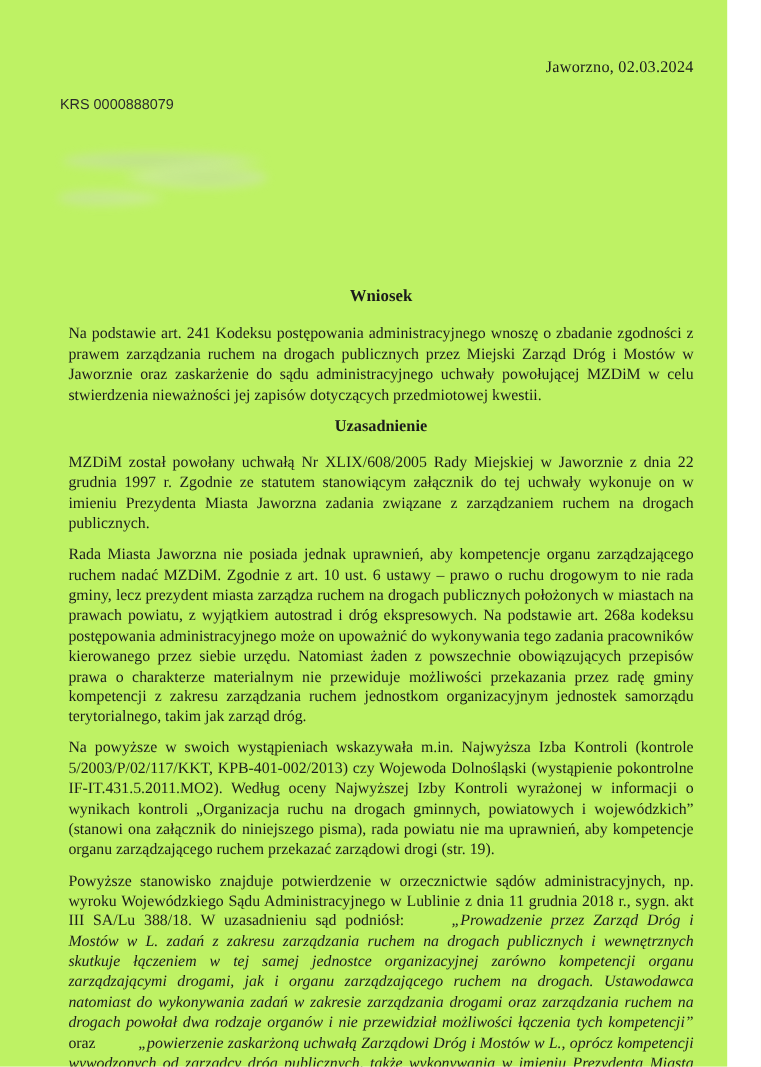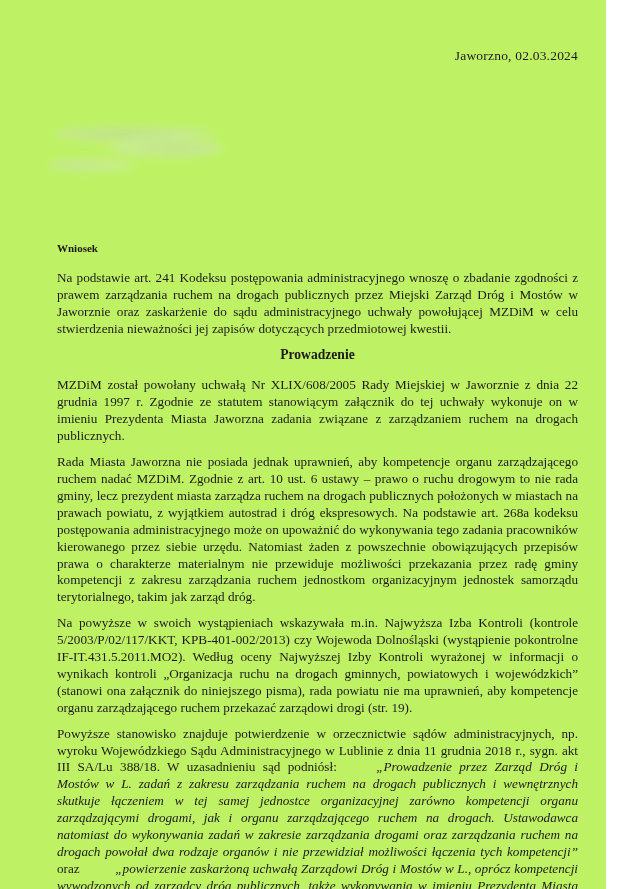--- a/index.html
+++ b/index.html
@@ -70,22 +70,23 @@
   .doc-body {
     position: absolute;
     top: 240px;
     left: 57px;
     width: 521px;
     font-size: 13.2px;
     line-height: 16.9px;
     text-align: justify;
   }
   .doc-title {
+    text-align: center;
     font-weight: bold;
-    font-size: 11px;
+    font-size: 14px;
     margin: 0 0 13px 0;
   }
   .section-heading {
     text-align: center;
     font-weight: bold;
     font-size: 13.6px;
     margin: 6px 0 14px 0;
   }
   .doc-body p {
     margin: 0 0 9px 0;
@@ -95,35 +96,36 @@
   .seg-bold-italic { font-style: italic; font-weight: normal; }
 </style>
 </head>
 <body>
 
 <div class="page">
 
   <div class="date-line">Jaworzno, 02.03.2024</div>
 
   <div class="sender">
+    <div>KRS 0000888079</div>
   </div>
 
   <div class="redaction">
     <div class="smudge s1"></div>
     <div class="smudge s2"></div>
     <div class="smudge s3"></div>
   </div>
 
 
   <div class="doc-body">
     <div class="doc-title">Wniosek</div>
 
     <p>Na podstawie art. 241 Kodeksu postępowania administracyjnego wnoszę o zbadanie zgodności z prawem zarządzania ruchem na drogach publicznych przez Miejski Zarząd Dróg i Mostów w Jaworznie oraz zaskarżenie do sądu administracyjnego uchwały powołującej MZDiM w celu stwierdzenia nieważności jej zapisów dotyczących przedmiotowej kwestii.</p>
 
-    <div class="section-heading">Prowadzenie</div>
+    <div class="section-heading">Uzasadnienie</div>
 
     <p>MZDiM został powołany uchwałą Nr XLIX/608/2005 Rady Miejskiej w Jaworznie z dnia 22 grudnia 1997 r. Zgodnie ze statutem stanowiącym załącznik do tej uchwały wykonuje on w imieniu Prezydenta Miasta Jaworzna zadania związane z zarządzaniem ruchem na drogach publicznych.</p>
 
     <p>Rada Miasta Jaworzna nie posiada jednak uprawnień, aby kompetencje organu zarządzającego ruchem nadać MZDiM. Zgodnie z art. 10 ust. 6 ustawy – prawo o ruchu drogowym to nie rada gminy, lecz prezydent miasta zarządza ruchem na drogach publicznych położonych w miastach na prawach powiatu, z wyjątkiem autostrad i dróg ekspresowych. Na podstawie art. 268a kodeksu postępowania administracyjnego może on upoważnić do wykonywania tego zadania pracowników kierowanego przez siebie urzędu. Natomiast żaden z powszechnie obowiązujących przepisów prawa o charakterze materialnym nie przewiduje możliwości przekazania przez radę gminy kompetencji z zakresu zarządzania ruchem jednostkom organizacyjnym jednostek samorządu terytorialnego, takim jak zarząd dróg.</p>
 
     <p>Na powyższe w swoich wystąpieniach wskazywała m.in. Najwyższa Izba Kontroli (kontrole 5/2003/P/02/117/KKT, KPB-401-002/2013) czy Wojewoda Dolnośląski (wystąpienie pokontrolne IF-IT.431.5.2011.MO2). Według oceny Najwyższej Izby Kontroli wyrażonej w informacji o wynikach kontroli „Organizacja ruchu na drogach gminnych, powiatowych i wojewódzkich” (stanowi ona załącznik do niniejszego pisma), rada powiatu nie ma uprawnień, aby kompetencje organu zarządzającego ruchem przekazać zarządowi drogi (str. 19).</p>
 
     <p><span class="seg-normal">Powyższe stanowisko znajduje potwierdzenie w orzecznictwie sądów administracyjnych, np. wyroku Wojewódzkiego Sądu Administracyjnego w Lublinie z dnia 11 grudnia 2018 r., sygn. akt III SA/Lu 388/18. W uzasadnieniu sąd podniósł: </span><span class="seg-italic">„Prowadzenie przez Zarząd Dróg i Mostów w L. zadań z zakresu zarządzania ruchem na drogach publicznych i wewnętrznych skutkuje łączeniem w tej samej jednostce organizacyjnej zarówno kompetencji organu zarządzającymi drogami, jak i organu zarządzającego ruchem na drogach. </span><span class="seg-bold-italic">Ustawodawca natomiast do wykonywania zadań w zakresie zarządzania drogami oraz zarządzania ruchem na drogach powołał dwa rodzaje organów i nie przewidział możliwości łączenia tych kompetencji”</span><span class="seg-normal"> oraz </span><span class="seg-italic">„powierzenie zaskarżoną uchwałą Zarządowi Dróg i Mostów w L., oprócz kompetencji wywodzonych od zarządcy dróg publicznych, także wykonywania w imieniu Prezydenta Miasta zadań związanych z zarządzaniem ruchem na drogach, a zatem kompetencji innych, niż wynikające z normy art. 19 ust. 1 ustawy</span></p>
   </div>
 

